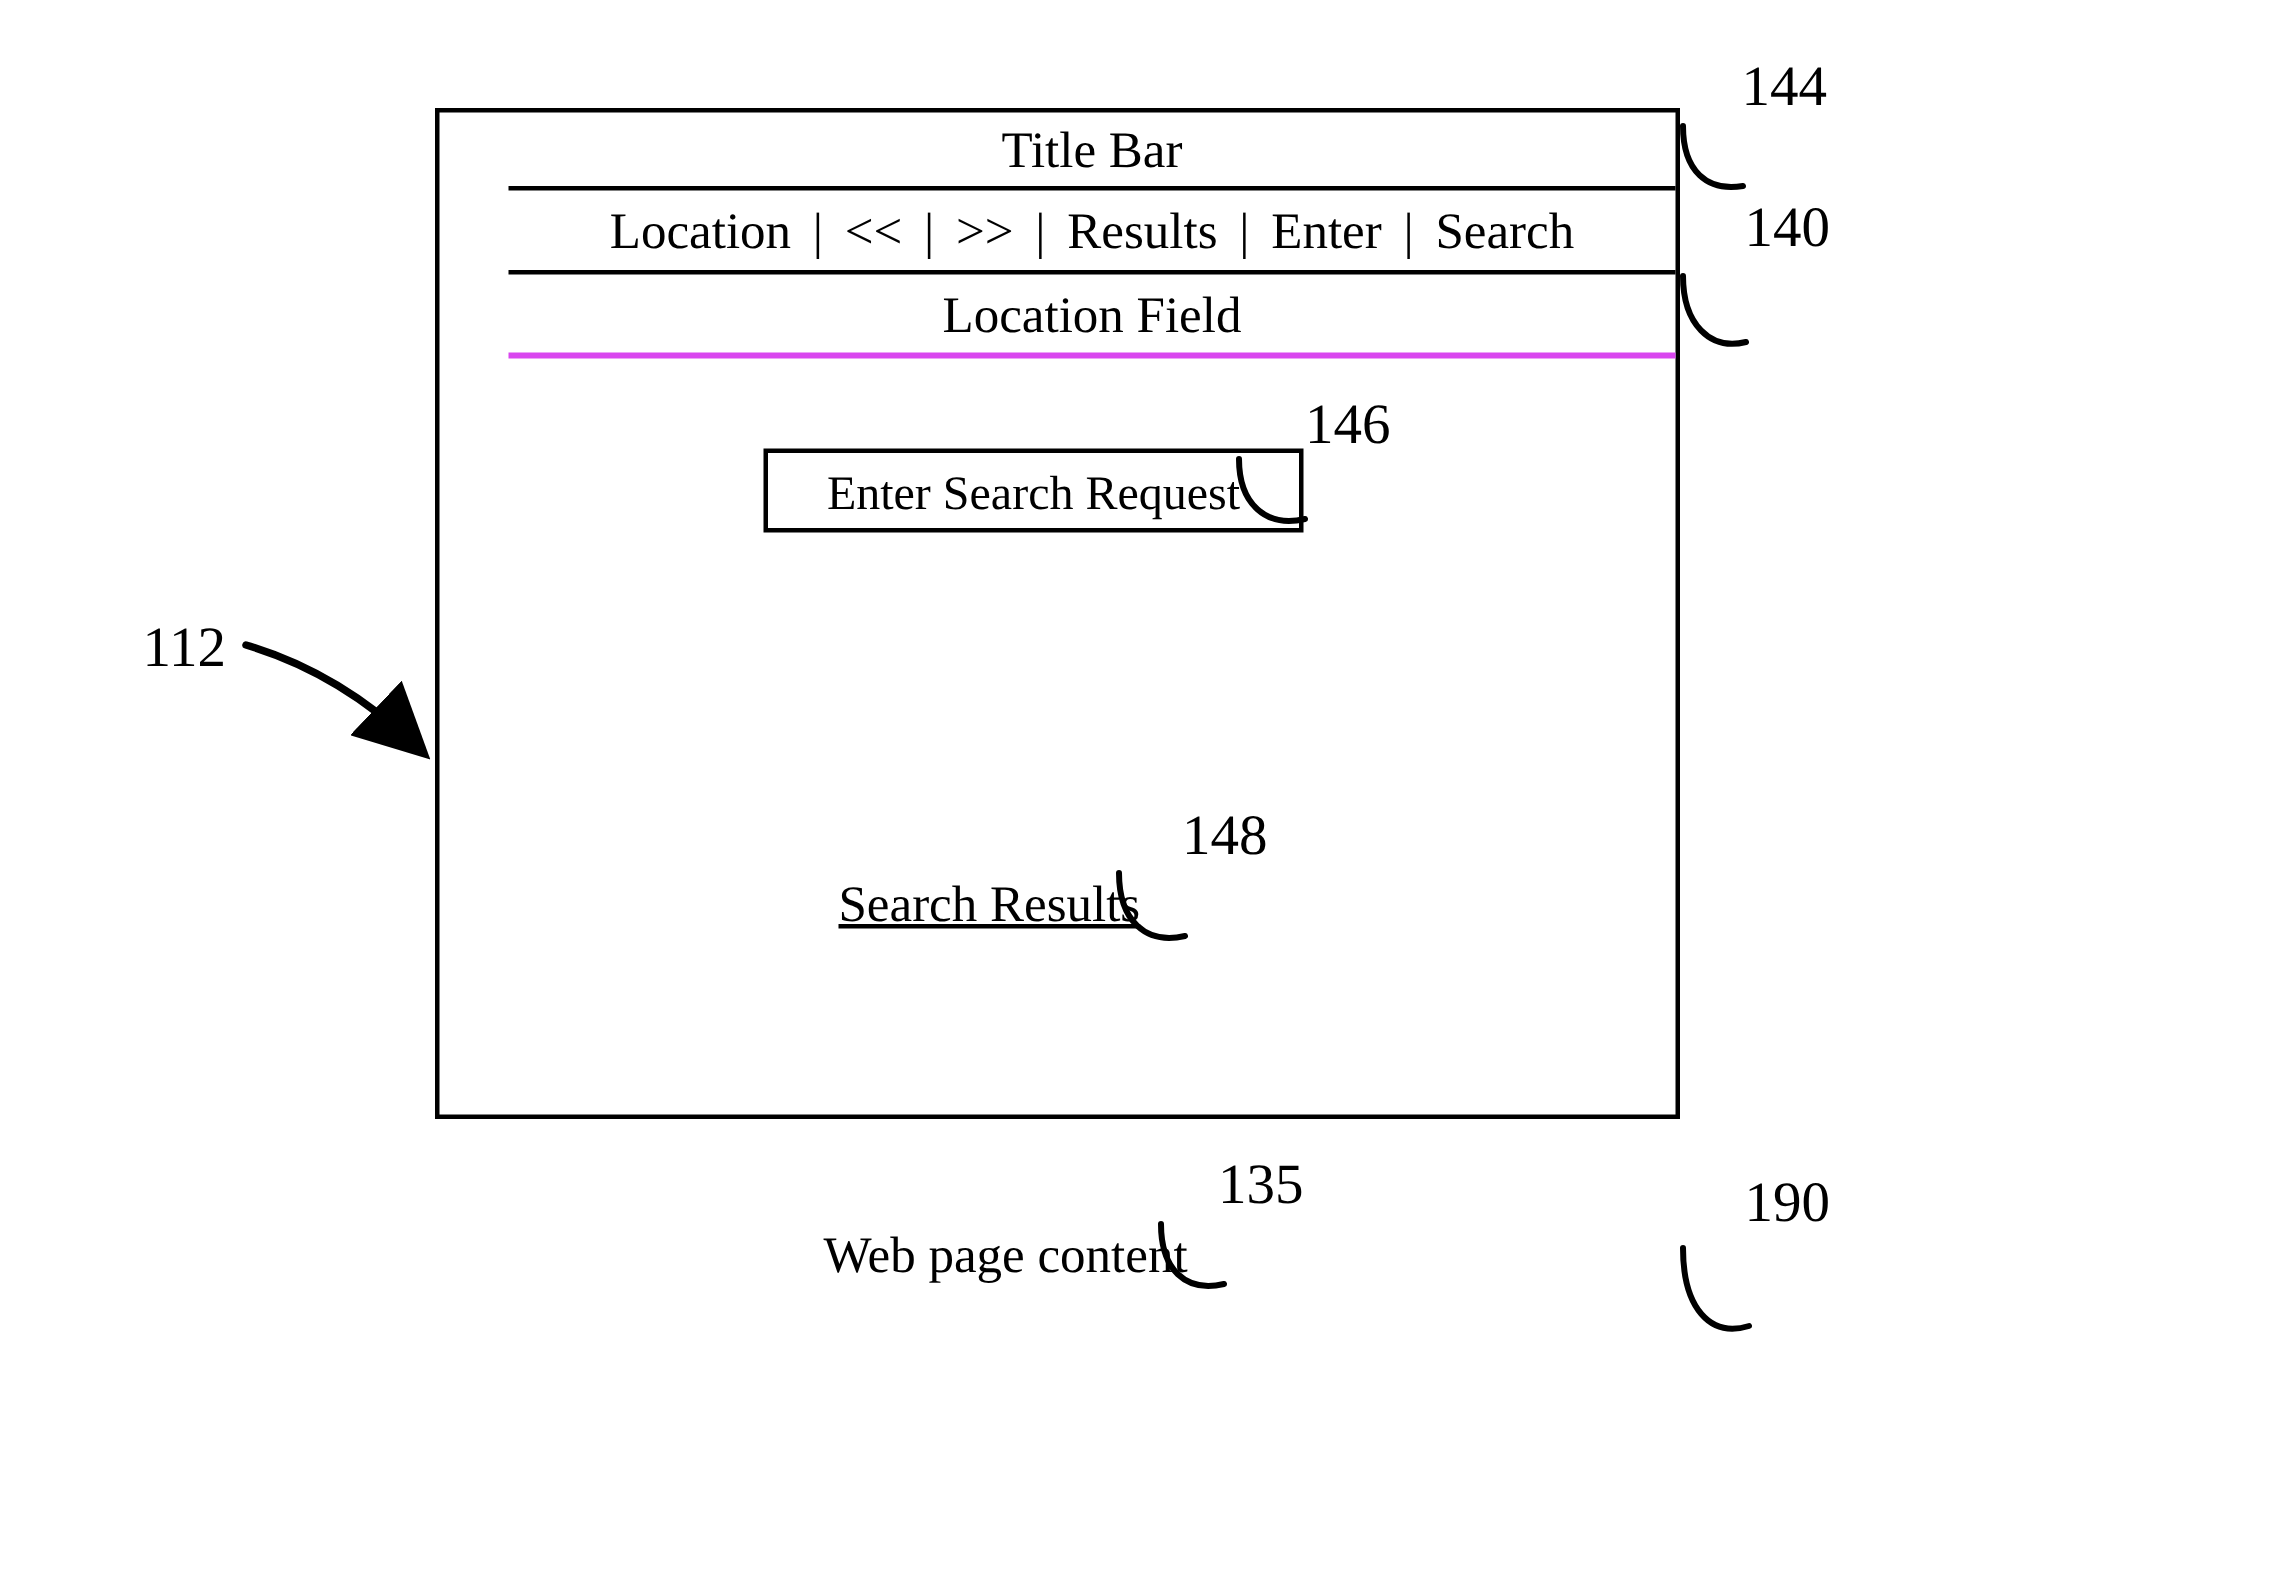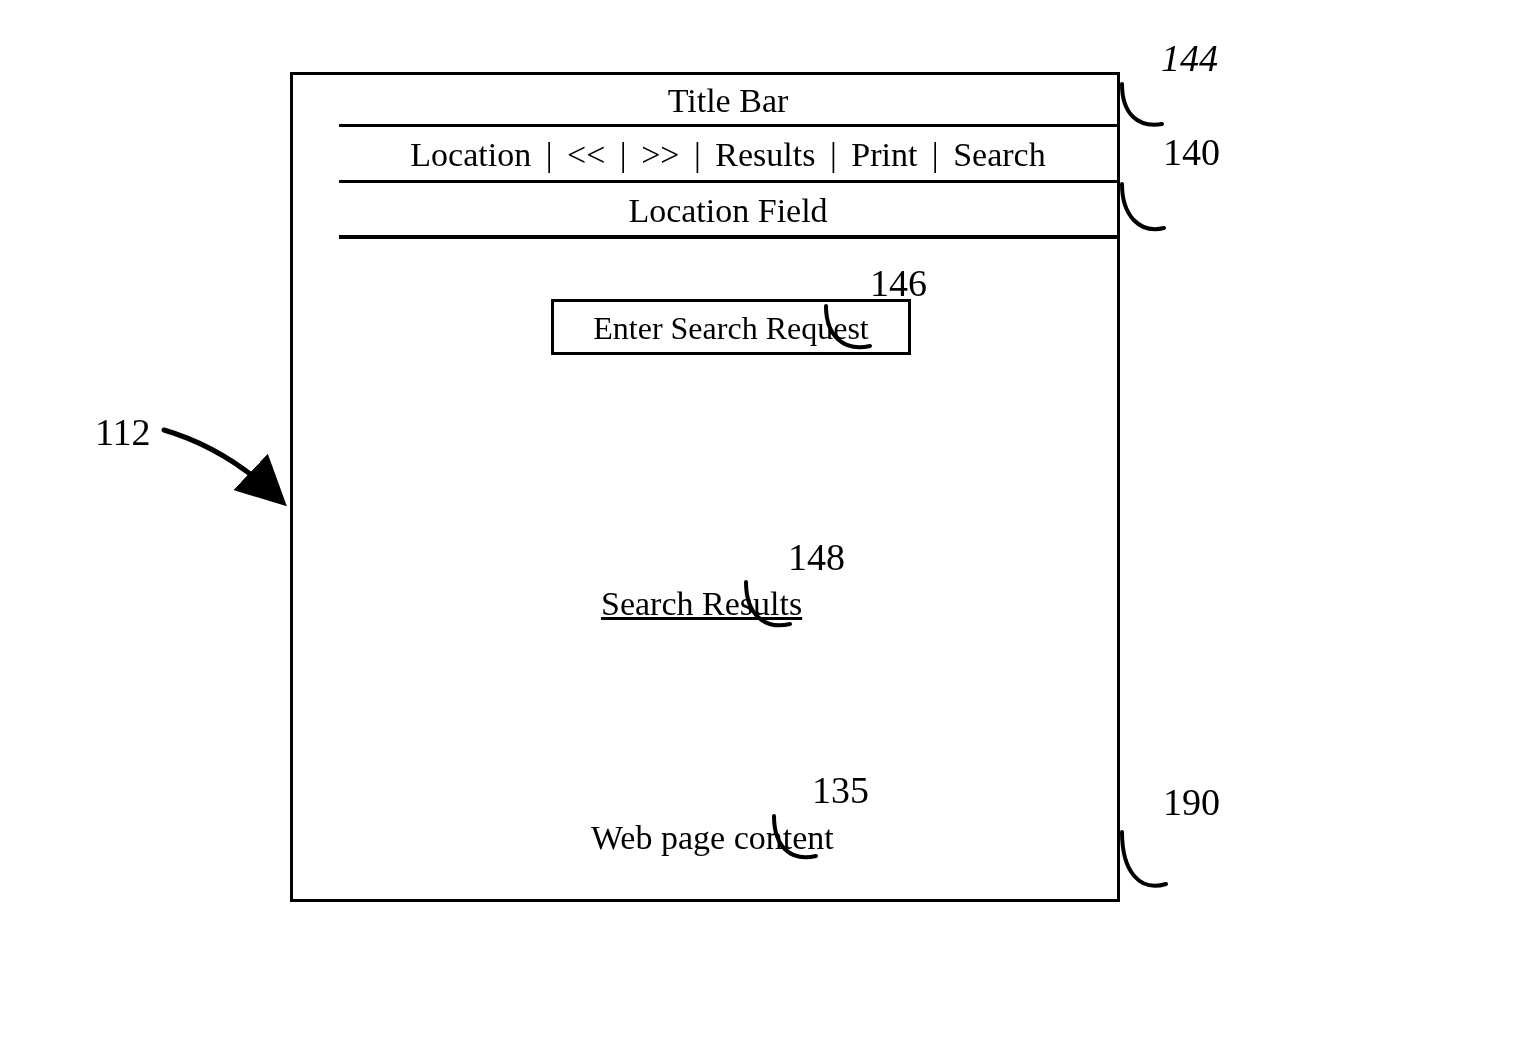--- a/index.html
+++ b/index.html
@@ -2,22 +2,22 @@
 <html><head>
 <meta charset="utf-8">
 <style>
   html,body{margin:0;padding:0;background:#fff;font-family:"Times New Roman",Times,serif;color:#000;}
   .stage{position:relative;width:1518px;height:1058px;}
   .browser{position:absolute;left:290px;top:72px;width:830px;border:3px solid #000;box-sizing:border-box;padding-left:46px;}
   .band{height:52px;line-height:52px;text-align:center;font-size:34px;border-bottom:3px solid #000;box-sizing:border-box;}
   .toolbar{height:56px;line-height:56px;text-align:center;font-size:34px;border-bottom:3px solid #000;box-sizing:border-box;white-space:nowrap;}
   .tb-item{display:inline;}
   .sep{display:inline;margin:0 6px;}
-  .locbar{height:56px;line-height:56px;text-align:center;font-size:34px;border-bottom:4px solid #000000;box-sizing:border-box;}
-  .content{position:relative;height:660px;box-sizing:border-box;margin-left:42px;}
+  .locbar{height:56px;line-height:56px;text-align:center;font-size:34px;border-bottom:4px solid #d946ef;box-sizing:border-box;}
+  .content{position:relative;height:504px;box-sizing:border-box;}
   .search-box{position:absolute;left:170px;top:60px;width:360px;height:56px;line-height:52px;text-align:center;font-size:32px;border:3px solid #000;box-sizing:border-box;}
   .results{position:absolute;left:220px;top:346px;font-size:34px;text-decoration:underline;}
   .webpage{position:absolute;left:210px;top:580px;font-size:34px;}
   .callout{position:absolute;font-size:38px;}
   .lead{position:absolute;}
 </style>
 </head>
 <body>
 
 <div class="stage">
@@ -28,35 +28,35 @@
 
     <div class="toolbar">
       <span class="tb-item">Location</span>
       <span class="sep">|</span>
       <span class="tb-item">&lt;&lt;</span>
       <span class="sep">|</span>
       <span class="tb-item">&gt;&gt;</span>
       <span class="sep">|</span>
       <span class="tb-item">Results</span>
       <span class="sep">|</span>
-      <span class="tb-item">Print</span>
+      <span class="tb-item">Enter</span>
       <span class="sep">|</span>
       <span class="tb-item">Search</span>
     </div>
 
     <div class="locbar">Location Field</div>
 
     <div class="content">
       <div class="search-box">Enter Search Request</div>
       <div class="results">Search Results</div>
       <div class="webpage">Web page content</div>
     </div>
   </div>
 
-  <div class="callout" style="left:1161px;top:36px;font-style:italic;">144</div>
+  <div class="callout" style="left:1161px;top:36px;">144</div>
   <svg class="lead" style="left:1118px;top:80px;" width="48" height="54">
     <path d="M4 4 C 4 34, 20 48, 44 44" fill="none" stroke="#000" stroke-width="4" stroke-linecap="round"></path>
   </svg>
 
   <div class="callout" style="left:1163px;top:130px;">140</div>
   <svg class="lead" style="left:1118px;top:180px;" width="50" height="60">
     <path d="M4 4 C 4 36, 22 54, 46 48" fill="none" stroke="#000" stroke-width="4" stroke-linecap="round"></path>
   </svg>
 
   <div class="callout" style="left:95px;top:410px;">112</div>

